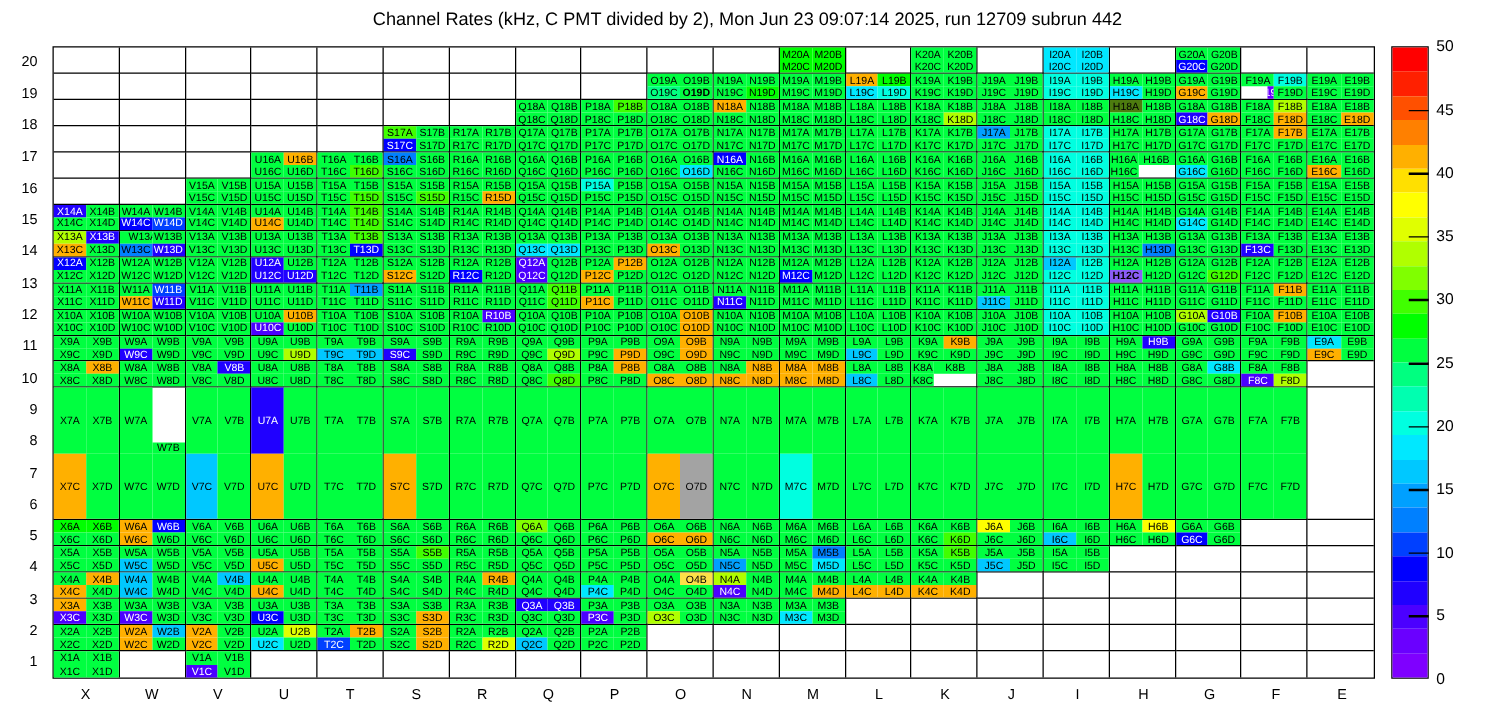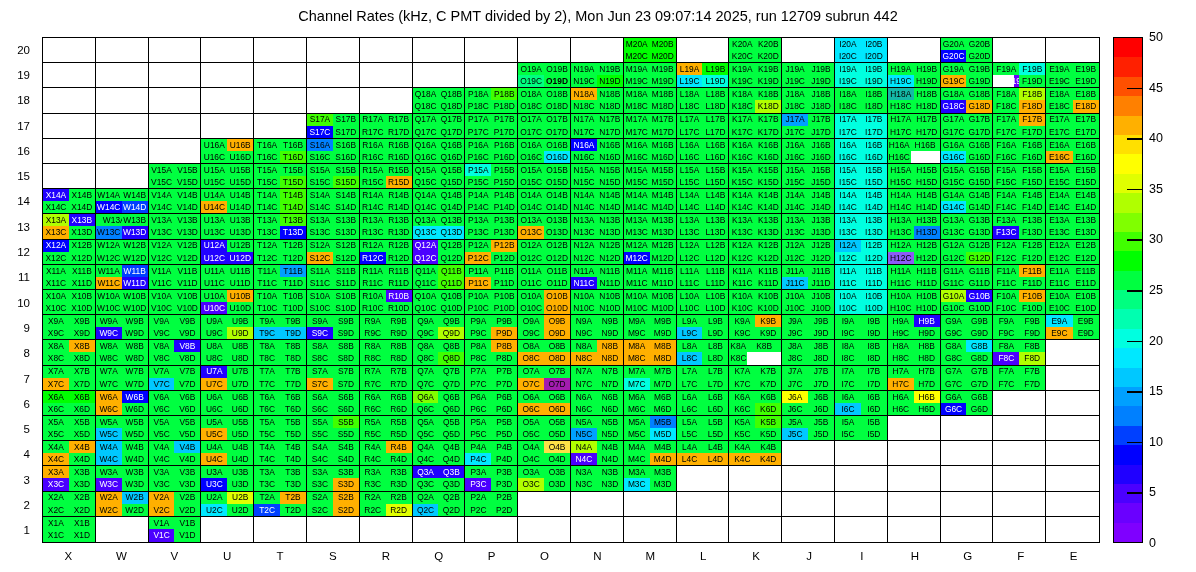--- a/index.html
+++ b/index.html
@@ -399,21 +399,21 @@
         <div class="sub" style="background: rgb(0, 255, 64); color: rgb(0, 0, 0);">J18C</div>
         <div class="sub" style="background: rgb(0, 255, 64); color: rgb(0, 0, 0);">J18D</div>
       </div>
       <div class="cell">
         <div class="sub" style="background: rgb(0, 255, 64); color: rgb(0, 0, 0);">I18A</div>
         <div class="sub" style="background: rgb(0, 255, 64); color: rgb(0, 0, 0);">I18B</div>
         <div class="sub" style="background: rgb(0, 255, 64); color: rgb(0, 0, 0);">I18C</div>
         <div class="sub" style="background: rgb(0, 255, 64); color: rgb(0, 0, 0);">I18D</div>
       </div>
       <div class="cell">
-        <div class="sub" style="background: #14b8a6; color: rgb(0, 0, 0);">H18A</div>
+        <div class="sub" style="background: #4d7c0f; color: rgb(0, 0, 0);">H18A</div>
         <div class="sub" style="background: rgb(0, 255, 64); color: rgb(0, 0, 0);">H18B</div>
         <div class="sub" style="background: rgb(0, 255, 64); color: rgb(0, 0, 0);">H18C</div>
         <div class="sub" style="background: rgb(0, 255, 64); color: rgb(0, 0, 0);">H18D</div>
       </div>
       <div class="cell">
         <div class="sub" style="background: rgb(0, 255, 64); color: rgb(0, 0, 0);">G18A</div>
         <div class="sub" style="background: rgb(0, 255, 64); color: rgb(0, 0, 0);">G18B</div>
         <div class="sub" style="background: rgb(32, 0, 255); color: rgb(255, 255, 255);">G18C</div>
         <div class="sub" style="background: rgb(255, 176, 0); color: rgb(0, 0, 0);">G18D</div>
       </div>
@@ -1121,21 +1121,21 @@
       </div>
       <div class="cell">
         <div class="sub" style="background: rgb(0, 200, 255); color: rgb(0, 0, 0);">I12A</div>
         <div class="sub" style="background: rgb(0, 255, 224); color: rgb(0, 0, 0);">I12B</div>
         <div class="sub" style="background: rgb(0, 255, 224); color: rgb(0, 0, 0);">I12C</div>
         <div class="sub" style="background: rgb(0, 255, 224); color: rgb(0, 0, 0);">I12D</div>
       </div>
       <div class="cell">
         <div class="sub" style="background: rgb(0, 255, 64); color: rgb(0, 0, 0);">H12A</div>
         <div class="sub" style="background: rgb(0, 255, 64); color: rgb(0, 0, 0);">H12B</div>
-        <div class="sub" style="background: #8b5cf6; color: rgb(0, 0, 0);">H12C</div>
+        <div class="sub" style="background: #8b5cf6; color: rgb(0, 0, 0); font-weight: bold;">H12C</div>
         <div class="sub" style="background: rgb(0, 255, 64); color: rgb(0, 0, 0);">H12D</div>
       </div>
       <div class="cell">
         <div class="sub" style="background: rgb(0, 255, 64); color: rgb(0, 0, 0);">G12A</div>
         <div class="sub" style="background: rgb(0, 255, 64); color: rgb(0, 0, 0);">G12B</div>
         <div class="sub" style="background: rgb(0, 255, 64); color: rgb(0, 0, 0);">G12C</div>
         <div class="sub" style="background: rgb(64, 255, 0); color: rgb(0, 0, 0);">G12D</div>
       </div>
       <div class="cell">
         <div class="sub" style="background: rgb(0, 255, 64); color: rgb(0, 0, 0);">F12A</div>
@@ -1630,21 +1630,21 @@
         <div class="sub empty"></div>
       </div>
       <div class="cell">
         <div class="sub" style="background: rgb(0, 255, 64); color: rgb(0, 0, 0); text-align: center;">X7A</div>
         <div class="sub" style="background: rgb(0, 255, 64); color: rgb(0, 0, 0);">X7B</div>
         <div class="sub" style="background: rgb(255, 176, 0); color: rgb(0, 0, 0);">X7C</div>
         <div class="sub" style="background: rgb(0, 255, 64); color: rgb(0, 0, 0);">X7D</div>
       </div>
       <div class="cell">
         <div class="sub" style="background: rgb(0, 255, 64); color: rgb(0, 0, 0);">W7A</div>
-        <div class="sub" style="background: rgb(0, 255, 64); color: rgb(0, 0, 0);">W7B</div>
+        <div class="sub" style="background: rgb(0, 255, 64); color: rgb(0, 0, 0); margin-top: 44px;">W7B</div>
         <div class="sub" style="background: rgb(0, 255, 64); color: rgb(0, 0, 0);">W7C</div>
         <div class="sub" style="background: rgb(0, 255, 64); color: rgb(0, 0, 0);">W7D</div>
       </div>
       <div class="cell">
         <div class="sub" style="background: rgb(0, 255, 64); color: rgb(0, 0, 0);">V7A</div>
         <div class="sub" style="background: rgb(0, 255, 64); color: rgb(0, 0, 0);">V7B</div>
         <div class="sub" style="background: rgb(0, 200, 255); color: rgb(0, 0, 0);">V7C</div>
         <div class="sub" style="background: rgb(0, 255, 64); color: rgb(0, 0, 0);">V7D</div>
       </div>
       <div class="cell">
@@ -1680,21 +1680,21 @@
       <div class="cell">
         <div class="sub" style="background: rgb(0, 255, 64); color: rgb(0, 0, 0);">P7A</div>
         <div class="sub" style="background: rgb(0, 255, 64); color: rgb(0, 0, 0);">P7B</div>
         <div class="sub" style="background: rgb(0, 255, 64); color: rgb(0, 0, 0);">P7C</div>
         <div class="sub" style="background: rgb(0, 255, 64); color: rgb(0, 0, 0);">P7D</div>
       </div>
       <div class="cell">
         <div class="sub" style="background: rgb(0, 255, 64); color: rgb(0, 0, 0);">O7A</div>
         <div class="sub" style="background: rgb(0, 255, 64); color: rgb(0, 0, 0);">O7B</div>
         <div class="sub" style="background: rgb(255, 176, 0); color: rgb(0, 0, 0);">O7C</div>
-        <div class="sub" style="background: #a21caf; color: rgb(0, 0, 0);">O7D</div>
+        <div class="sub" style="background: #a3a3a3; color: rgb(0, 0, 0);">O7D</div>
       </div>
       <div class="cell">
         <div class="sub" style="background: rgb(0, 255, 64); color: rgb(0, 0, 0);">N7A</div>
         <div class="sub" style="background: rgb(0, 255, 64); color: rgb(0, 0, 0);">N7B</div>
         <div class="sub" style="background: rgb(0, 255, 64); color: rgb(0, 0, 0);">N7C</div>
         <div class="sub" style="background: rgb(0, 255, 64); color: rgb(0, 0, 0);">N7D</div>
       </div>
       <div class="cell">
         <div class="sub" style="background: rgb(0, 255, 64); color: rgb(0, 0, 0);">M7A</div>
         <div class="sub" style="background: rgb(0, 255, 64); color: rgb(0, 0, 0);">M7B</div>

